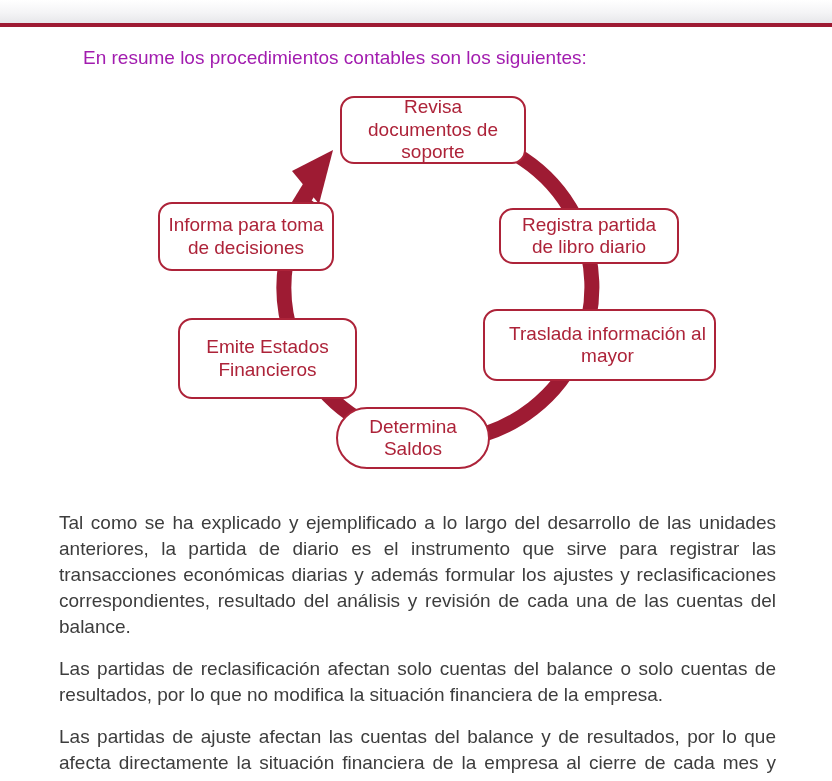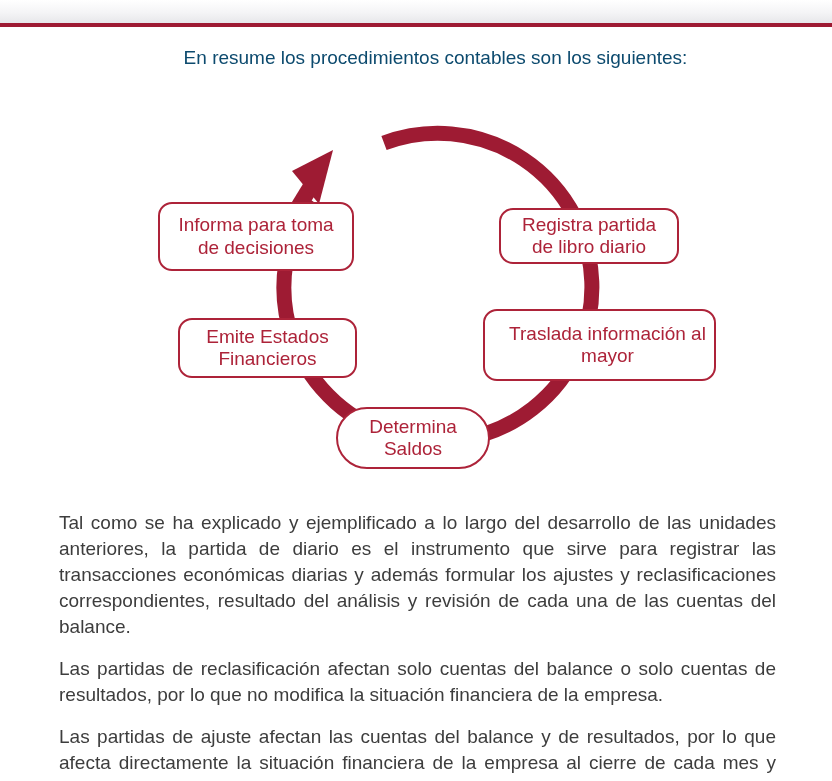--- a/index.html
+++ b/index.html
@@ -10,21 +10,21 @@
     background:#ffffff;
     font-family:"Liberation Sans",sans-serif;
     overflow:hidden;
   }
   
   .top-band{height:23px;background:linear-gradient(to bottom,#ffffff 0%,#f4f4f6 55%,#e7e7ea 100%);}
   .top-rule{height:4px;background:#9E1B33;}
 
   .intro{
     margin:19px 44px 0 83px;
-    font-size:19px;line-height:24px;color:#0c4a6e;text-align:center;
+    font-size:19px;line-height:24px;color:#a21caf;
   }
 
   
   .diagram{position:relative;height:402px;margin-top:12px;}
   .diagram svg{position:absolute;left:0;top:0;}
   .node{
     position:absolute;
     display:flex;align-items:center;justify-content:center;
     text-align:center;
     box-sizing:border-box;
@@ -32,22 +32,22 @@
     background:#ffffff;
     border:2px solid #AD2339;
     border-radius:14px;
     color:#AD2339;
     font-size:19px;line-height:1.18;
   }
   .node-revisa   {left:340px;top:14px; width:186px;height:68px;}
   .node-registra {left:499px;top:126px;width:180px;height:56px;}
   .node-traslada {left:483px;top:227px;width:233px;height:72px;padding-left:24px;}
   .node-determina{left:336px;top:325px;width:154px;height:62px;border-radius:31px;}
-  .node-emite    {left:178px;top:236px;width:179px;height:60px;}
-  .node-informa  {left:158px;top:120px;width:196px;height:69px;}
+  .node-emite    {left:178px;top:236px;width:179px;height:81px;}
+  .node-informa  {left:158px;top:120px;width:176px;height:69px;}
 
   
   .body-text{margin:26px 44px 0 47px;}
   .body-text p{
     margin:12px;
     font-size:19px;line-height:26px;color:#3d3d3d;
     text-align:justify;
   }
   .body-text p + p{margin-top:16px;}
 </style>
@@ -65,20 +65,21 @@
 
     <svg width="832" height="402" viewBox="0 0 832 402" aria-hidden="true">
 
       <path d="M 384 61 A 154 154 0 1 1 311 118" fill="none" stroke="#9E1B33" stroke-width="15"></path>
 
       <path d="M 294 132 L 313 101" fill="none" stroke="#9E1B33" stroke-width="16"></path>
 
       <polygon points="333,68 292,89 319,122" fill="#9E1B33"></polygon>
     </svg>
 
+    <div class="node node-revisa">Revisa documentos de soporte</div>
     <div class="node node-registra">Registra partida de libro diario</div>
     <div class="node node-traslada">Traslada información al mayor</div>
     <div class="node node-determina">Determina Saldos</div>
     <div class="node node-emite">Emite Estados Financieros</div>
     <div class="node node-informa">Informa para toma de decisiones</div>
   </div>
 
   <section class="body-text">
     <p>Tal como se ha explicado y ejemplificado a lo largo del desarrollo de las unidades anteriores, la partida de diario es el instrumento que sirve para registrar las transacciones económicas diarias y además formular los ajustes y reclasificaciones correspondientes, resultado del análisis y revisión de cada una de las cuentas del balance.</p>
     <p>Las partidas de reclasificación afectan solo cuentas del balance o solo cuentas de resultados, por lo que no modifica la situación financiera de la empresa.</p>

